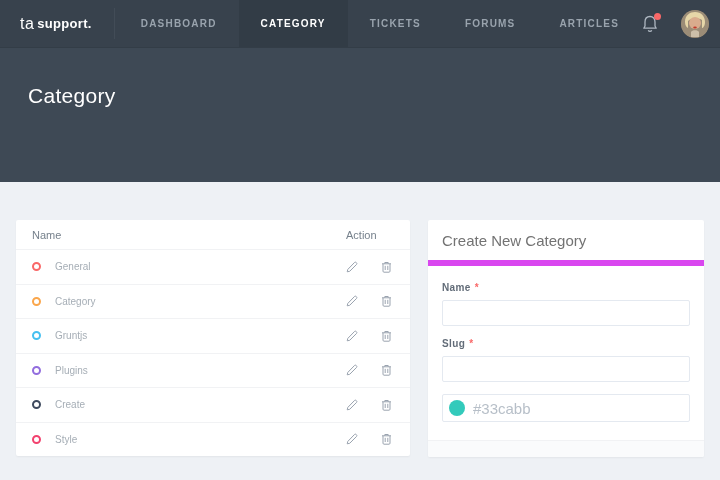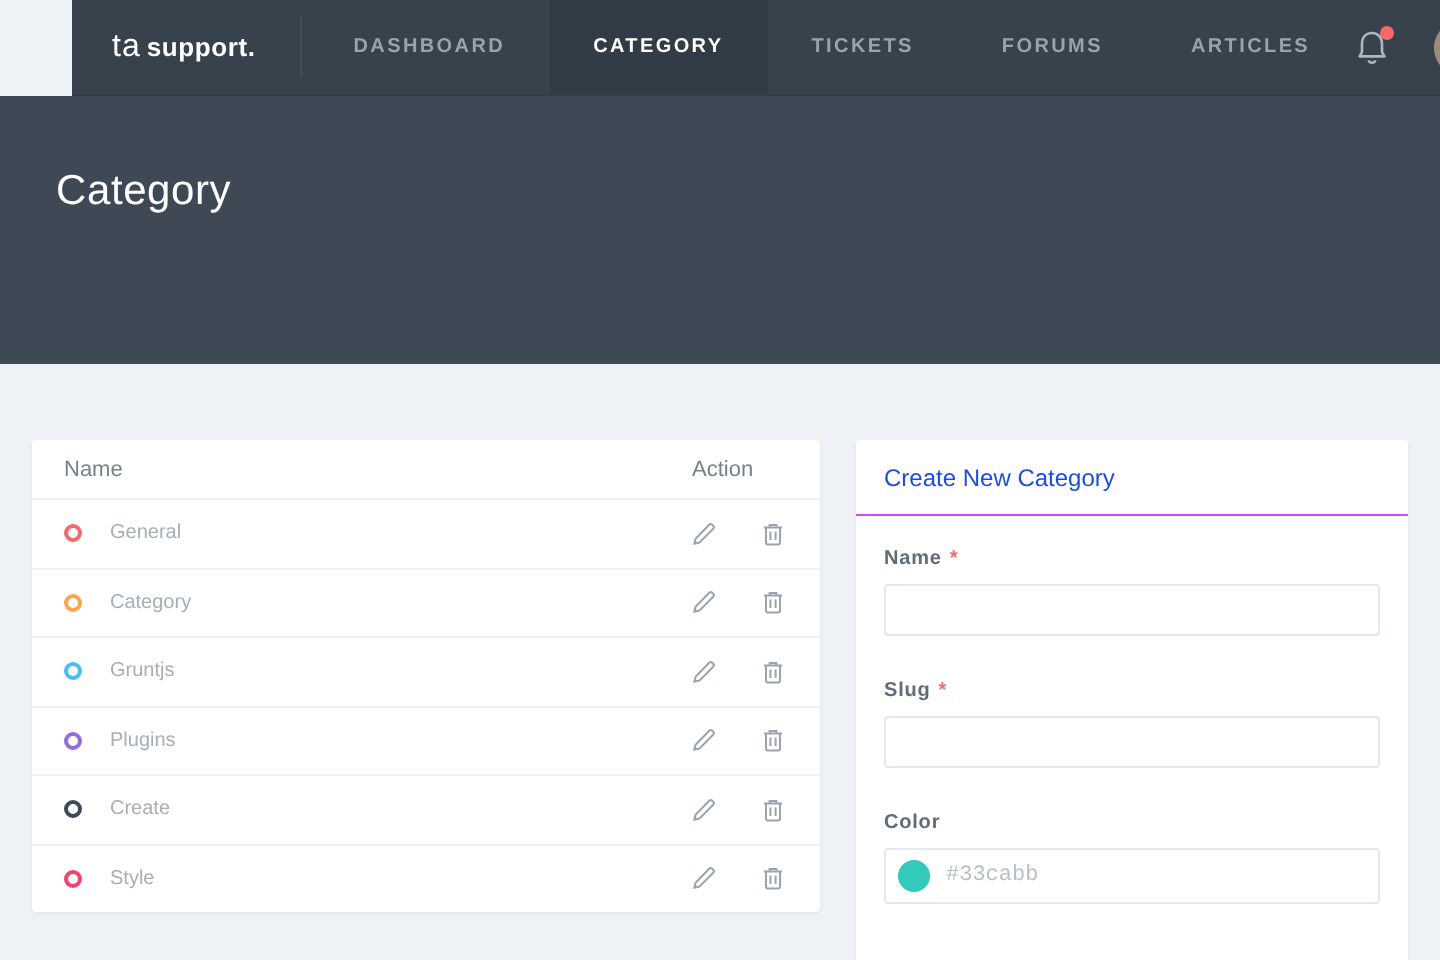--- a/index.html
+++ b/index.html
@@ -9,21 +9,20 @@
     background:#eef1f5;
     overflow:hidden;
     color:#4d5a68;
   }
 
   
   .navbar {
     height:48px; background:#38424d;
     display:flex; align-items:stretch;
     border-bottom:1px solid #333d47;
-    margin-left:36px;
   }
   .brand {
     display:flex; align-items:center;
     padding:0 22px 0 20px;
     border-right:1px solid #424c57;
     margin:8px 0; cursor:pointer;
   }
   .brand .logo-light { color:#ffffff; font-weight:300; font-size:16px; letter-spacing:.5px; }
   .brand .logo-bold  { color:#ffffff; font-weight:700; font-size:13px; margin-left:3px; letter-spacing:.3px; }
   .nav-items { display:flex; align-items:stretch; margin-left:4px; }
@@ -83,25 +82,25 @@
     width:9px; height:9px; border-radius:50%;
     border:2.5px solid #ccc; margin-right:14px; flex:none;
   }
   .row-name { flex:1; font-size:10px; color:#a6aeb6; }
   .row-actions { width:46px; margin-right:2px; display:flex; justify-content:space-between; }
   .icon-btn { cursor:pointer; display:flex; align-items:center; }
 
   
   .panel-title {
     padding:12px 14px 11px 14px;
-    font-size:12px; color:#1d4ed8;
-    border-bottom:1px solid #d946ef;
+    font-size:15px; color:#737373;
+    border-bottom:6px solid #d946ef;
   }
   .panel-body { padding:16px 14px 6px 14px; }
-  .field { margin-bottom:22px; }
+  .field { margin-bottom:12px; }
   .field-label {
     font-size:10px; font-weight:700; color:#626c78;
     letter-spacing:.4px; margin-bottom:7px;
   }
   .req { color:#f96868; margin-left:4px; }
   .txt-input {
     width:100%; height:26px;
     border:1px solid #e4e9f0; border-radius:2px;
     font-family:"Liberation Sans", sans-serif;
     font-size:11px; color:#4d5a68; padding:0 8px;
@@ -109,22 +108,22 @@
   }
   .helper { font-size:9.5px; color:#aab2bb; margin-top:6px; }
   .color-input {
     display:flex; align-items:center;
     border:1px solid #e4e9f0; border-radius:2px;
     height:28px; padding:0 6px; background:#fff;
   }
   .color-swatch { width:16px; height:16px; border-radius:50%; flex:none; cursor:pointer; }
   .color-input input {
     border:none; outline:none; flex:1; margin-left:8px;
-    font-family:Liberation Mono, monospace;
-    font-size:11px; color:#4d5a68;
+    font-family:Liberation Sans, sans-serif;
+    font-size:15px; color:#4d5a68;
   }
   .color-input input::placeholder { color:#b7bfc8; }
   .panel-footer {
     background:#fafbfc; border-top:1px solid #f1f2f4;
     padding:8px 14px; display:flex; justify-content:flex-end;
     border-radius:0 0 2px 2px;
   }
 </style>
 </head>
 <body>
@@ -294,21 +293,20 @@
       </div>
 
       <div class="field">
         <div class="field-label">
           <span>Slug</span><span class="req">*</span>
         </div>
         <input class="txt-input" type="text" style="">
       </div>
 
       <div class="field">
-        <div class="field-label">Color</div>
         <div class="color-input">
           <span class="color-swatch" style="background: rgb(51, 202, 187);"></span>
           <input type="text" placeholder="#33cabb" style="">
         </div>
       </div>
 
     </div>
     <div class="panel-footer">
       
     </div>

